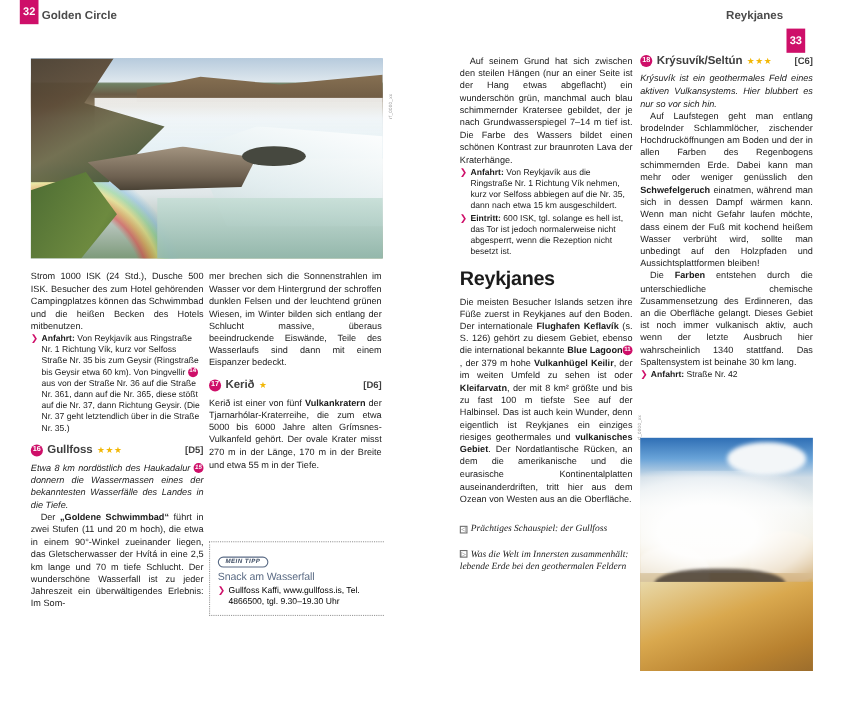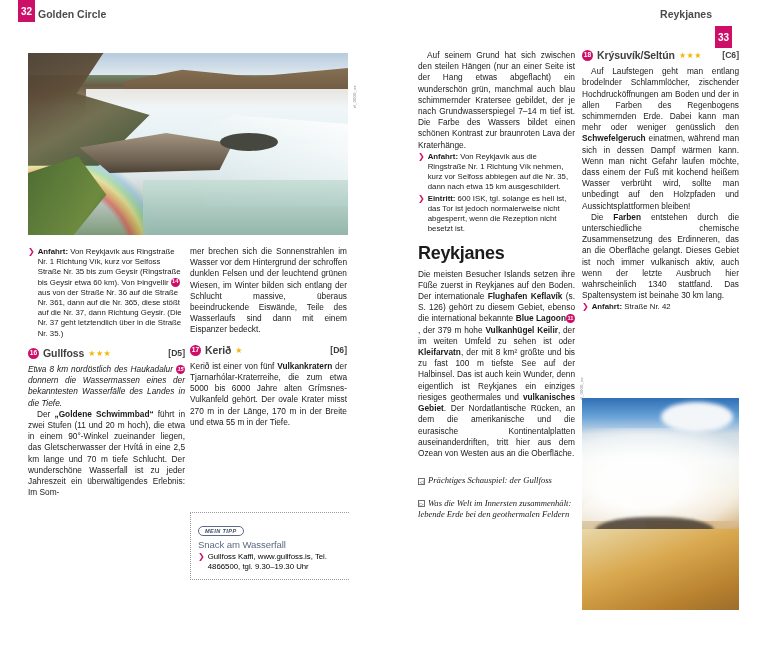--- a/index.html
+++ b/index.html
@@ -185,21 +185,21 @@
   .arrow-item .chev { color:#CE0F69; font-size:8px; flex:0 0 auto; line-height:10.2px; }
   .arrow-item .txt { flex:1 1 auto; }
 
   .section-title {
     font-size:18px; font-weight:bold; color:#1b1b1b;
     margin:14px 0 9px 0; letter-spacing:-0.3px;
   }
 
   
   #tipbox {
-    position:absolute; left:190px; top:512px; width:159px;
+    position:absolute; left:190px; top:492px; width:159px;
     border-left:1px dotted #9a9a9a;
     border-top:1px dotted #9a9a9a;
     border-bottom:1px dotted #9a9a9a;
     padding:6px 6px 7px 7px;
   }
   .tip-badge {
     display:inline-block;
     border:1px solid #5a6b85; border-radius:9px;
     padding:1px 6px 1px 6px;
     font-size:5.6px; font-weight:bold; color:#3d4c63;
@@ -254,20 +254,21 @@
   <div class="cloud"></div>
   <div class="mound"></div>
   <div class="mound2"></div>
   <div class="steam"></div>
   <div class="dark"></div>
   <div class="ground"></div>
 </div>
 <div class="photo-credit" style="left:579px; top:400px;">rf_0000_xx</div>
 
 <div class="col" id="col1">
+  <p>Strom 1000 ISK (24 Std.), Dusche 500 ISK. Besucher des zum Hotel gehörenden Campingplatzes können das Schwimmbad und die heißen Becken des Hotels mitbenutzen.</p>
 
   <div class="arrow-item">
     <span class="chev">❯</span>
     <span class="txt"><b>Anfahrt:</b> <span>Von Reykjavík aus Ringstraße Nr. 1 Richtung Vík, kurz vor Selfoss Straße Nr. 35 bis zum Geysir (Ringstraße bis Geysir etwa 60 km). Von Þingvellir </span><span class="inline-dot">14</span><span> aus von der Straße Nr. 36 auf die Straße Nr. 361, dann auf die Nr. 365, diese stößt auf die Nr. 37, dann Richtung Geysir. (Die Nr. 37 geht letztendlich über in die Straße Nr. 35.)</span></span>
   </div>
 
   <div class="poi" style="margin-top:9px;">
     <span class="poi-num">16</span>
     <span class="poi-name">Gullfoss</span>
     <span class="poi-stars">★★★</span>
@@ -328,20 +329,21 @@
 </div>
 
 <div class="col" id="col4">
   <div class="poi">
     <span class="poi-num">18</span>
     <span class="poi-name">Krýsuvík/Seltún</span>
     <span class="poi-stars">★★★</span>
     <span class="poi-grid">[C6]</span>
   </div>
 
+  <p class="lead">Krýsuvík ist ein geothermales Feld eines aktiven Vulkansystems. Hier blubbert es nur so vor sich hin.</p>
 
   <p class="indent"><span>Auf Laufstegen geht man entlang brodelnder Schlammlöcher, zischender Hochdrucköffnungen am Boden und der in allen Farben des Regenbogens schimmernden Erde. Dabei kann man mehr oder weniger genüsslich den </span><b>Schwefelgeruch</b><span> einatmen, während man sich in dessen Dampf wärmen kann. Wenn man nicht Gefahr laufen möchte, dass einem der Fuß mit kochend heißem Wasser verbrüht wird, sollte man unbedingt auf den Holzpfaden und Aussichtsplattformen bleiben!</span></p>
 
   <p class="indent"><span>Die </span><b>Farben</b><span> entstehen durch die unterschiedliche chemische Zusammensetzung des Erdinneren, das an die Oberfläche gelangt. Dieses Gebiet ist noch immer vulkanisch aktiv, auch wenn der letzte Ausbruch hier wahrscheinlich 1340 stattfand. Das Spaltensystem ist beinahe 30 km lang.</span></p>
 
   <div class="arrow-item">
     <span class="chev">❯</span>
     <span class="txt"><b>Anfahrt:</b> <span>Straße Nr. 42</span></span>
   </div>
 </div>

